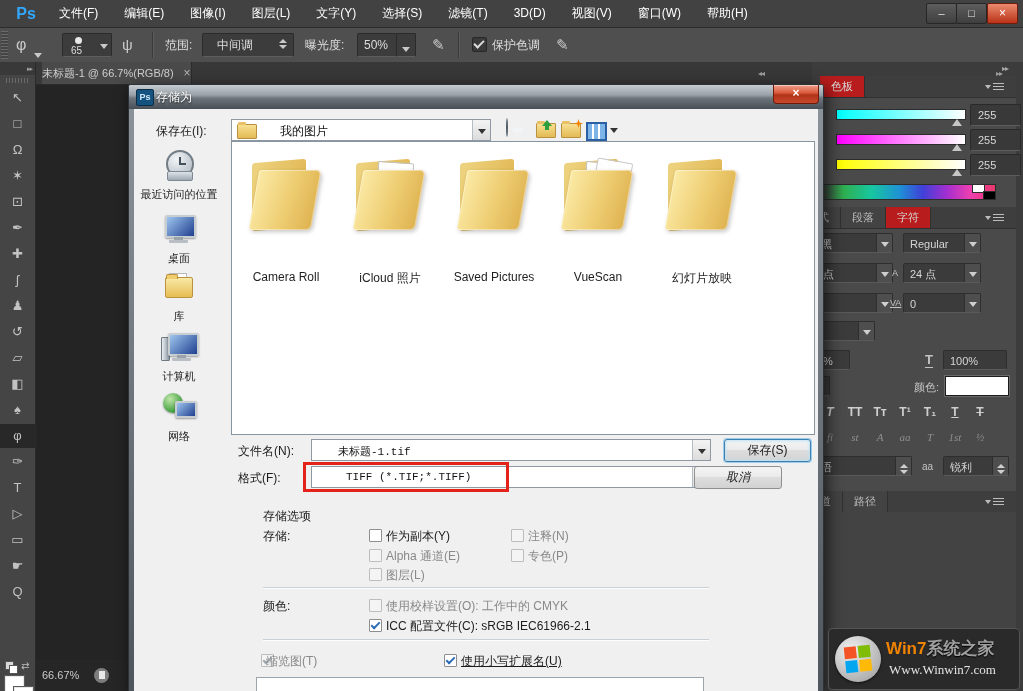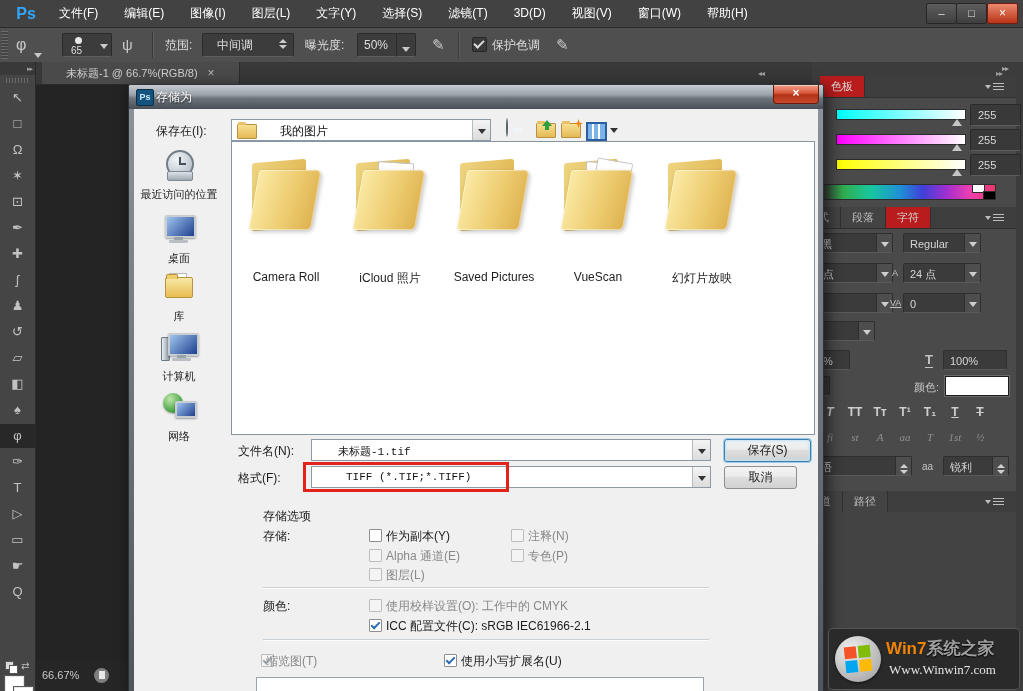--- a/index.html
+++ b/index.html
@@ -23,21 +23,21 @@
   .vsep{position:absolute;top:4px;width:1px;height:26px;background:#3a3a3a;border-right:1px solid #5c5c5c;}
   .spin{display:inline-block;vertical-align:middle;}
   .spin i{display:block;width:0;height:0;border-left:4px solid transparent;border-right:4px solid transparent;}
   .spin .up{border-bottom:4px solid #c9c9c9;margin-bottom:2px;}
   .spin .dn{border-top:4px solid #c9c9c9;}
   .darr{display:inline-block;width:0;height:0;border-left:4px solid transparent;border-right:4px solid transparent;border-top:5px solid #c9c9c9;vertical-align:middle;}
   .cb-dark{position:absolute;width:13px;height:13px;background:#3a3a3a;border:1px solid #272727;border-radius:2px;}
   .ck{width:8px;height:4px;border-left:2px solid #dcdcdc;border-bottom:2px solid #dcdcdc;transform:rotate(-45deg);margin:2px 0 0 1px;}
   
   #tabbar{position:absolute;left:0;top:62px;width:1023px;height:22px;background:#383838;border-bottom:1px solid #2a2a2a;}
-  #doctab{position:absolute;left:42px;top:0;height:22px;background:#4a4a4a;border-right:1px solid #2b2b2b;color:#cfcfcf;font-size:11px;line-height:22px;padding:0 24px;}
+  #doctab{position:absolute;left:42px;top:0;height:22px;background:#4a4a4a;border-right:1px solid #2b2b2b;color:#cfcfcf;font-size:11px;line-height:22px;padding:0 0;}
   #doctab .x{margin-left:10px;color:#b5b5b5;font-size:12px;}
   .dbl-arrow{position:absolute;font-size:8px;color:#9d9d9d;top:7px;letter-spacing:-1px;}
   
   #toolbar{position:absolute;left:0;top:62px;width:35px;height:629px;background:#454545;border-right:1px solid #2b2b2b;}
   #toolbar .hdr{position:absolute;left:0;top:0;width:35px;height:13px;background:#393939;color:#9d9d9d;font-size:7px;text-align:right;padding-right:3px;box-sizing:border-box;line-height:13px;letter-spacing:-1px;}
   #toolbar .tgrip{position:absolute;left:6px;top:16px;width:22px;height:5px;background:repeating-linear-gradient(90deg,#6a6a6a 0 1px,#454545 1px 3px);}
   .tool{position:absolute;left:0;width:35px;height:24px;text-align:center;color:#c2c2c2;font-size:13px;line-height:24px;}
   .tool.active{background:#282828;}
   .sw-fg{position:absolute;left:5px;top:614px;width:17px;height:17px;background:#fff;border:1px solid #e8e8e8;outline:1px solid #5a5a5a;}
   .sw-bg{position:absolute;left:14px;top:625px;width:17px;height:17px;background:#fff;border:1px solid #e8e8e8;outline:1px solid #5a5a5a;}
@@ -450,21 +450,21 @@
         <span class="dd"><span class="darr2"></span></span>
       </div>
       <div class="btn primary" style="left:590px;top:330px;width:87px;">保存(S)</div>
 
       <div class="dl" style="left:104px;top:361px;">格式(F):</div>
       <div class="combo" style="left:177px;top:357px;width:400px;">
         <span class="txt mono" style="left:14px;">TIFF (*.TIF;*.TIFF)</span>
         <span class="dd"><span class="darr2"></span></span>
       </div>
       <div class="redbox" style="left:169px;top:353px;width:200px;height:24px;"></div>
-      <div class="btn" style="left:590px;top:357px;width:73px;">取消</div>
+      <div class="btn" style="left:560px;top:357px;width:88px;font-style:italic;">取消</div>
 
       <div class="dl" style="left:129px;top:399px;">存储选项</div>
       <div class="dl" style="left:129px;top:419px;">存储:</div>
 
       <div class="w7cb" style="left:235px;top:420px;"></div>
       <div class="cblbl" style="left:252px;top:419px;">作为副本(Y)</div>
       <div class="w7cb dis" style="left:377px;top:420px;"></div>
       <div class="cblbl dis" style="left:394px;top:419px;">注释(N)</div>
 
       <div class="w7cb dis" style="left:235px;top:440px;"></div>
@@ -487,20 +487,20 @@
 
       <div class="gsep" style="left:129px;top:530px;width:446px;"></div>
 
       <div class="w7cb dis" style="left:127px;top:545px;">
           <div class="chk"></div>
         </div>
       <div class="cblbl dis" style="left:132px;top:544px;">缩览图(T)</div>
       <div class="w7cb" style="left:310px;top:545px;">
           <div class="chk"></div>
         </div>
-      <div class="cblbl" style="left:327px;top:544px;">使用小写扩展名(U)</div>
+      <div class="cblbl" style="left:327px;top:544px;text-decoration:underline;">使用小写扩展名(U)</div>
 
       <div class="warnbox" style="left:122px;top:568px;width:446px;height:20px;"></div>
     </div>
   </div>
 
   <div class="dbl-arrow" style="left:996px;top:69px;z-index:15;">▸▸</div>
 </div>
 
 </body></html>

